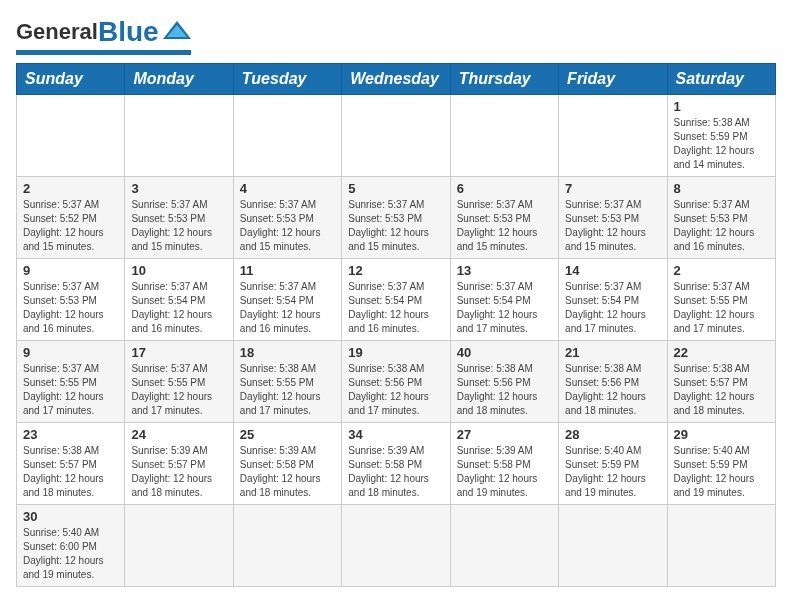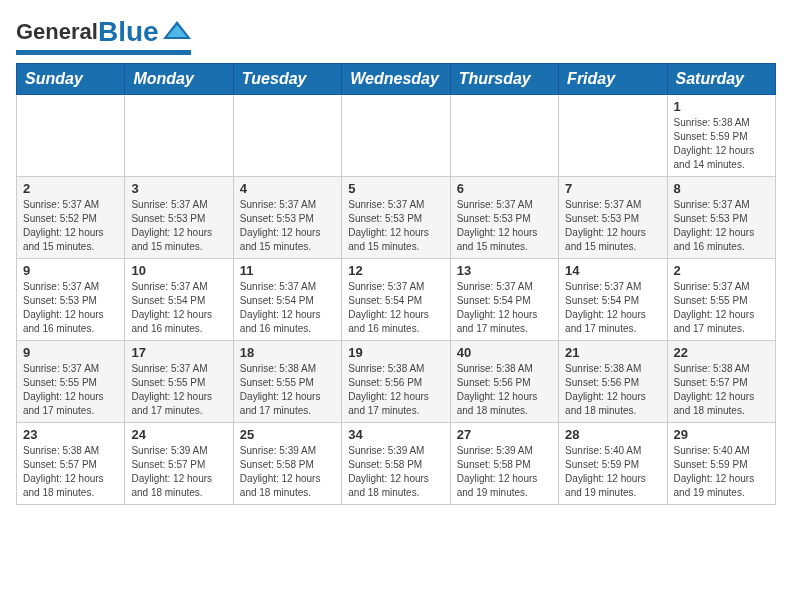--- a/index.html
+++ b/index.html
@@ -297,14 +297,28 @@
 Sunset: 5:59 PM
 Daylight: 12 hours and 19 minutes.</div>
         </td>
         <td>
           <span class="day-number">29</span>
           <div class="day-info">Sunrise: 5:40 AM
 Sunset: 5:59 PM
 Daylight: 12 hours and 19 minutes.</div>
         </td>
       </tr>
+      <tr class="last-row">
+        <td>
+          <span class="day-number">30</span>
+          <div class="day-info">Sunrise: 5:40 AM
+Sunset: 6:00 PM
+Daylight: 12 hours and 19 minutes.</div>
+        </td>
+        <td class="empty-cell"></td>
+        <td class="empty-cell"></td>
+        <td class="empty-cell"></td>
+        <td class="empty-cell"></td>
+        <td class="empty-cell"></td>
+        <td class="empty-cell"></td>
+      </tr>
     </tbody>
 </table>
 
 </body></html>

